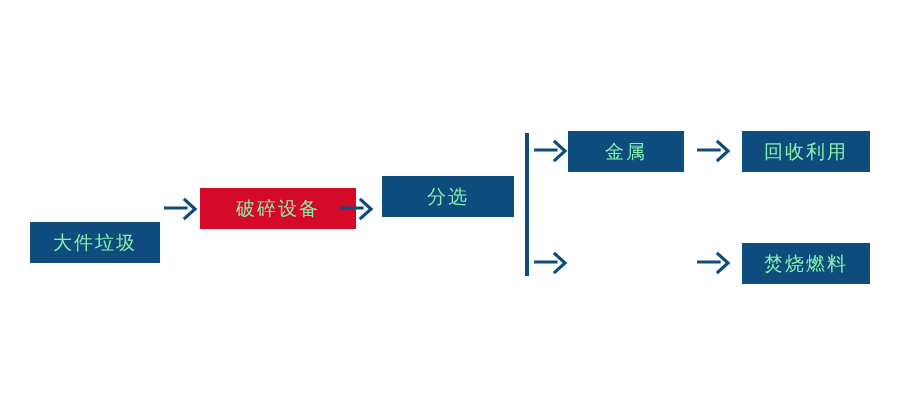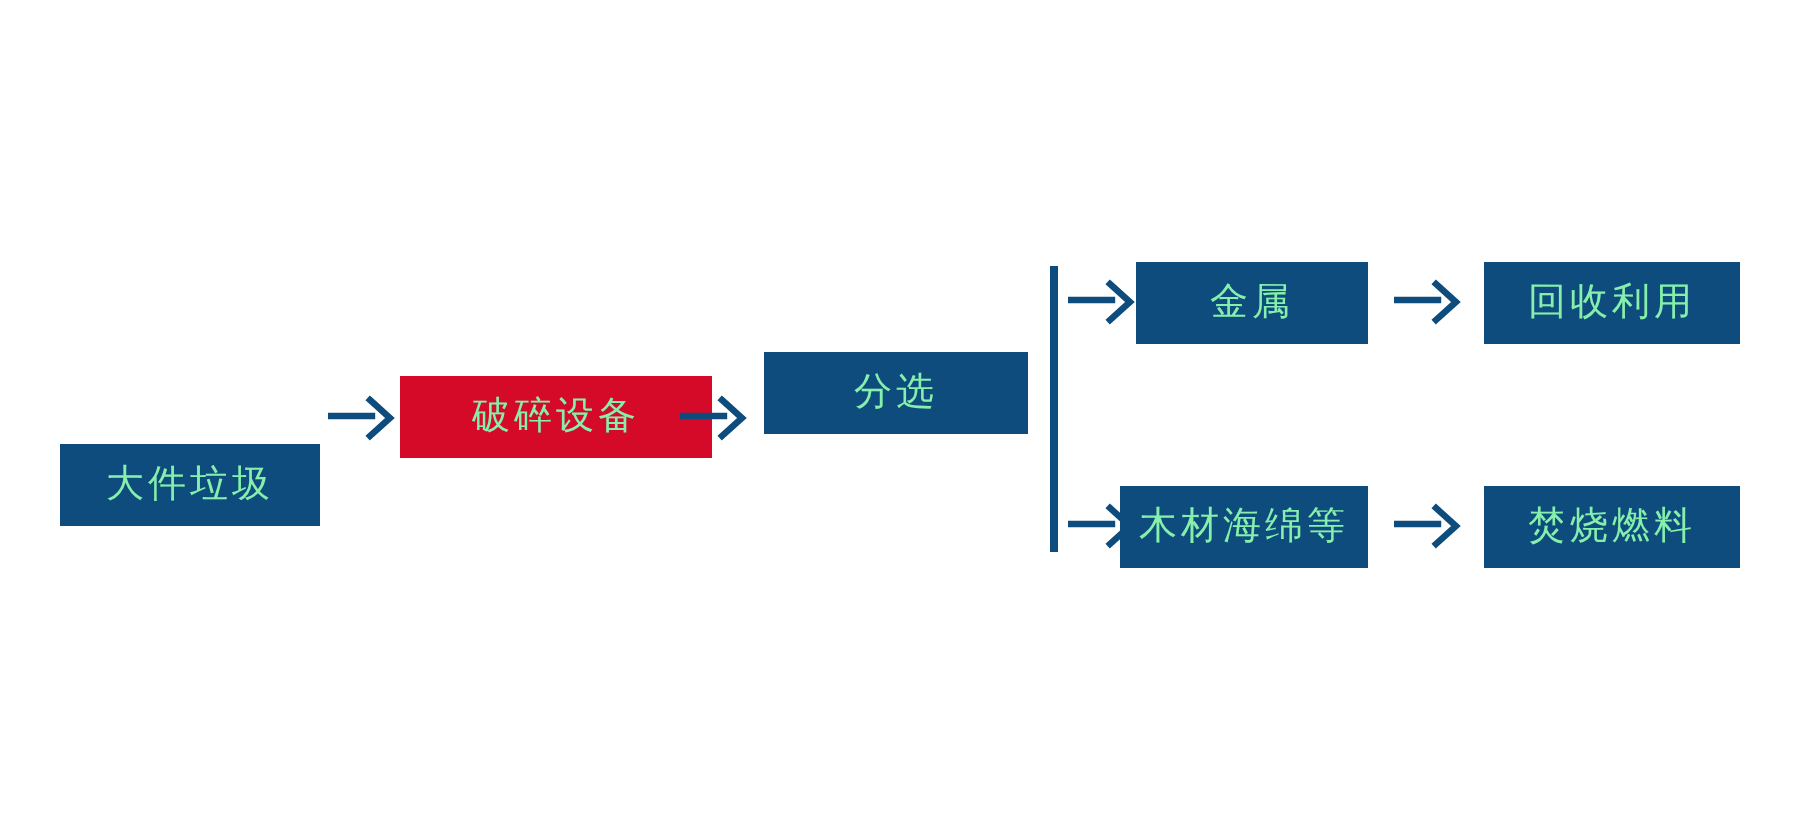--- a/index.html
+++ b/index.html
@@ -111,21 +111,20 @@
   </div>
 
   <div class="node blue n-recycle">回收利用</div>
 
   <div class="arrow a-5">
     <svg viewBox="0 0 34 24" xmlns="http://www.w3.org/2000/svg" aria-hidden="true">
       <path d="M1 11 H22 M21 3 L31 12 L21 21" fill="none" stroke="#0d4c7c" stroke-width="3.2" stroke-linecap="square" stroke-linejoin="miter"></path>
     </svg>
   </div>
 
-  <div class="node blue n-wood">木材海绵等</div>
 
   <div class="arrow a-6">
     <svg viewBox="0 0 34 24" xmlns="http://www.w3.org/2000/svg" aria-hidden="true">
       <path d="M1 11 H22 M21 3 L31 12 L21 21" fill="none" stroke="#0d4c7c" stroke-width="3.2" stroke-linecap="square" stroke-linejoin="miter"></path>
     </svg>
   </div>
 
   <div class="node blue n-fuel">焚烧燃料</div>
 
 </div>

